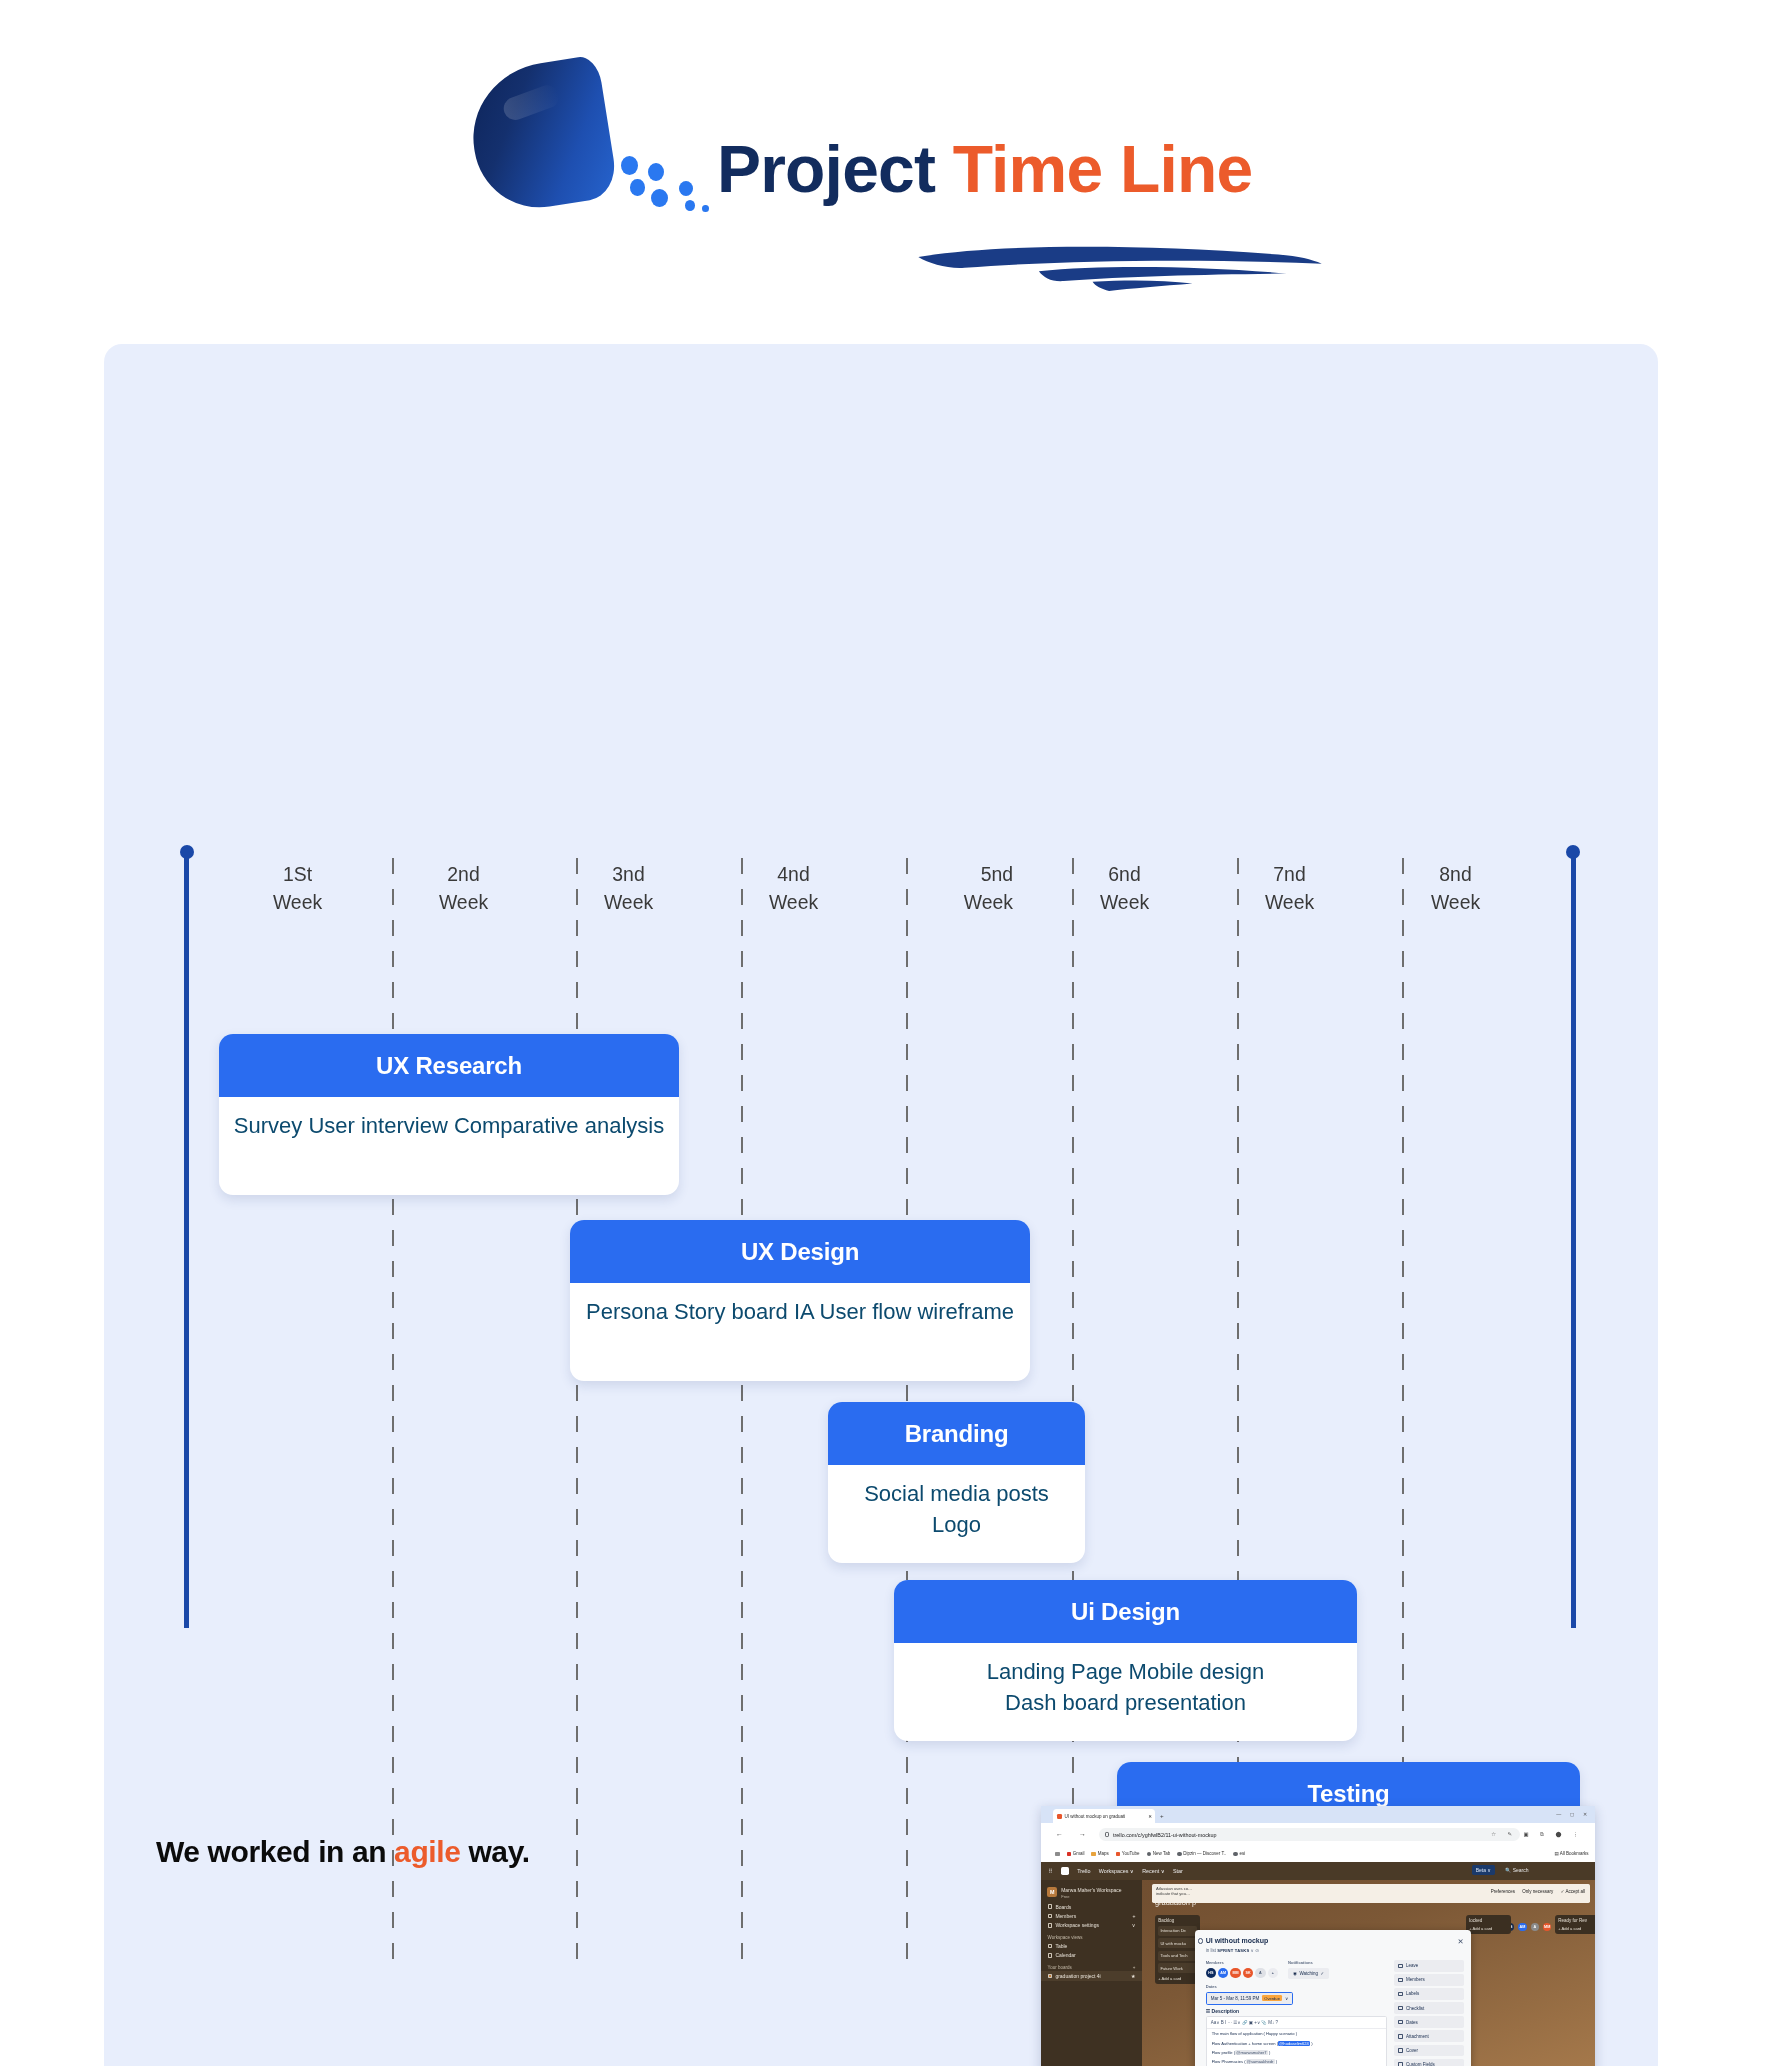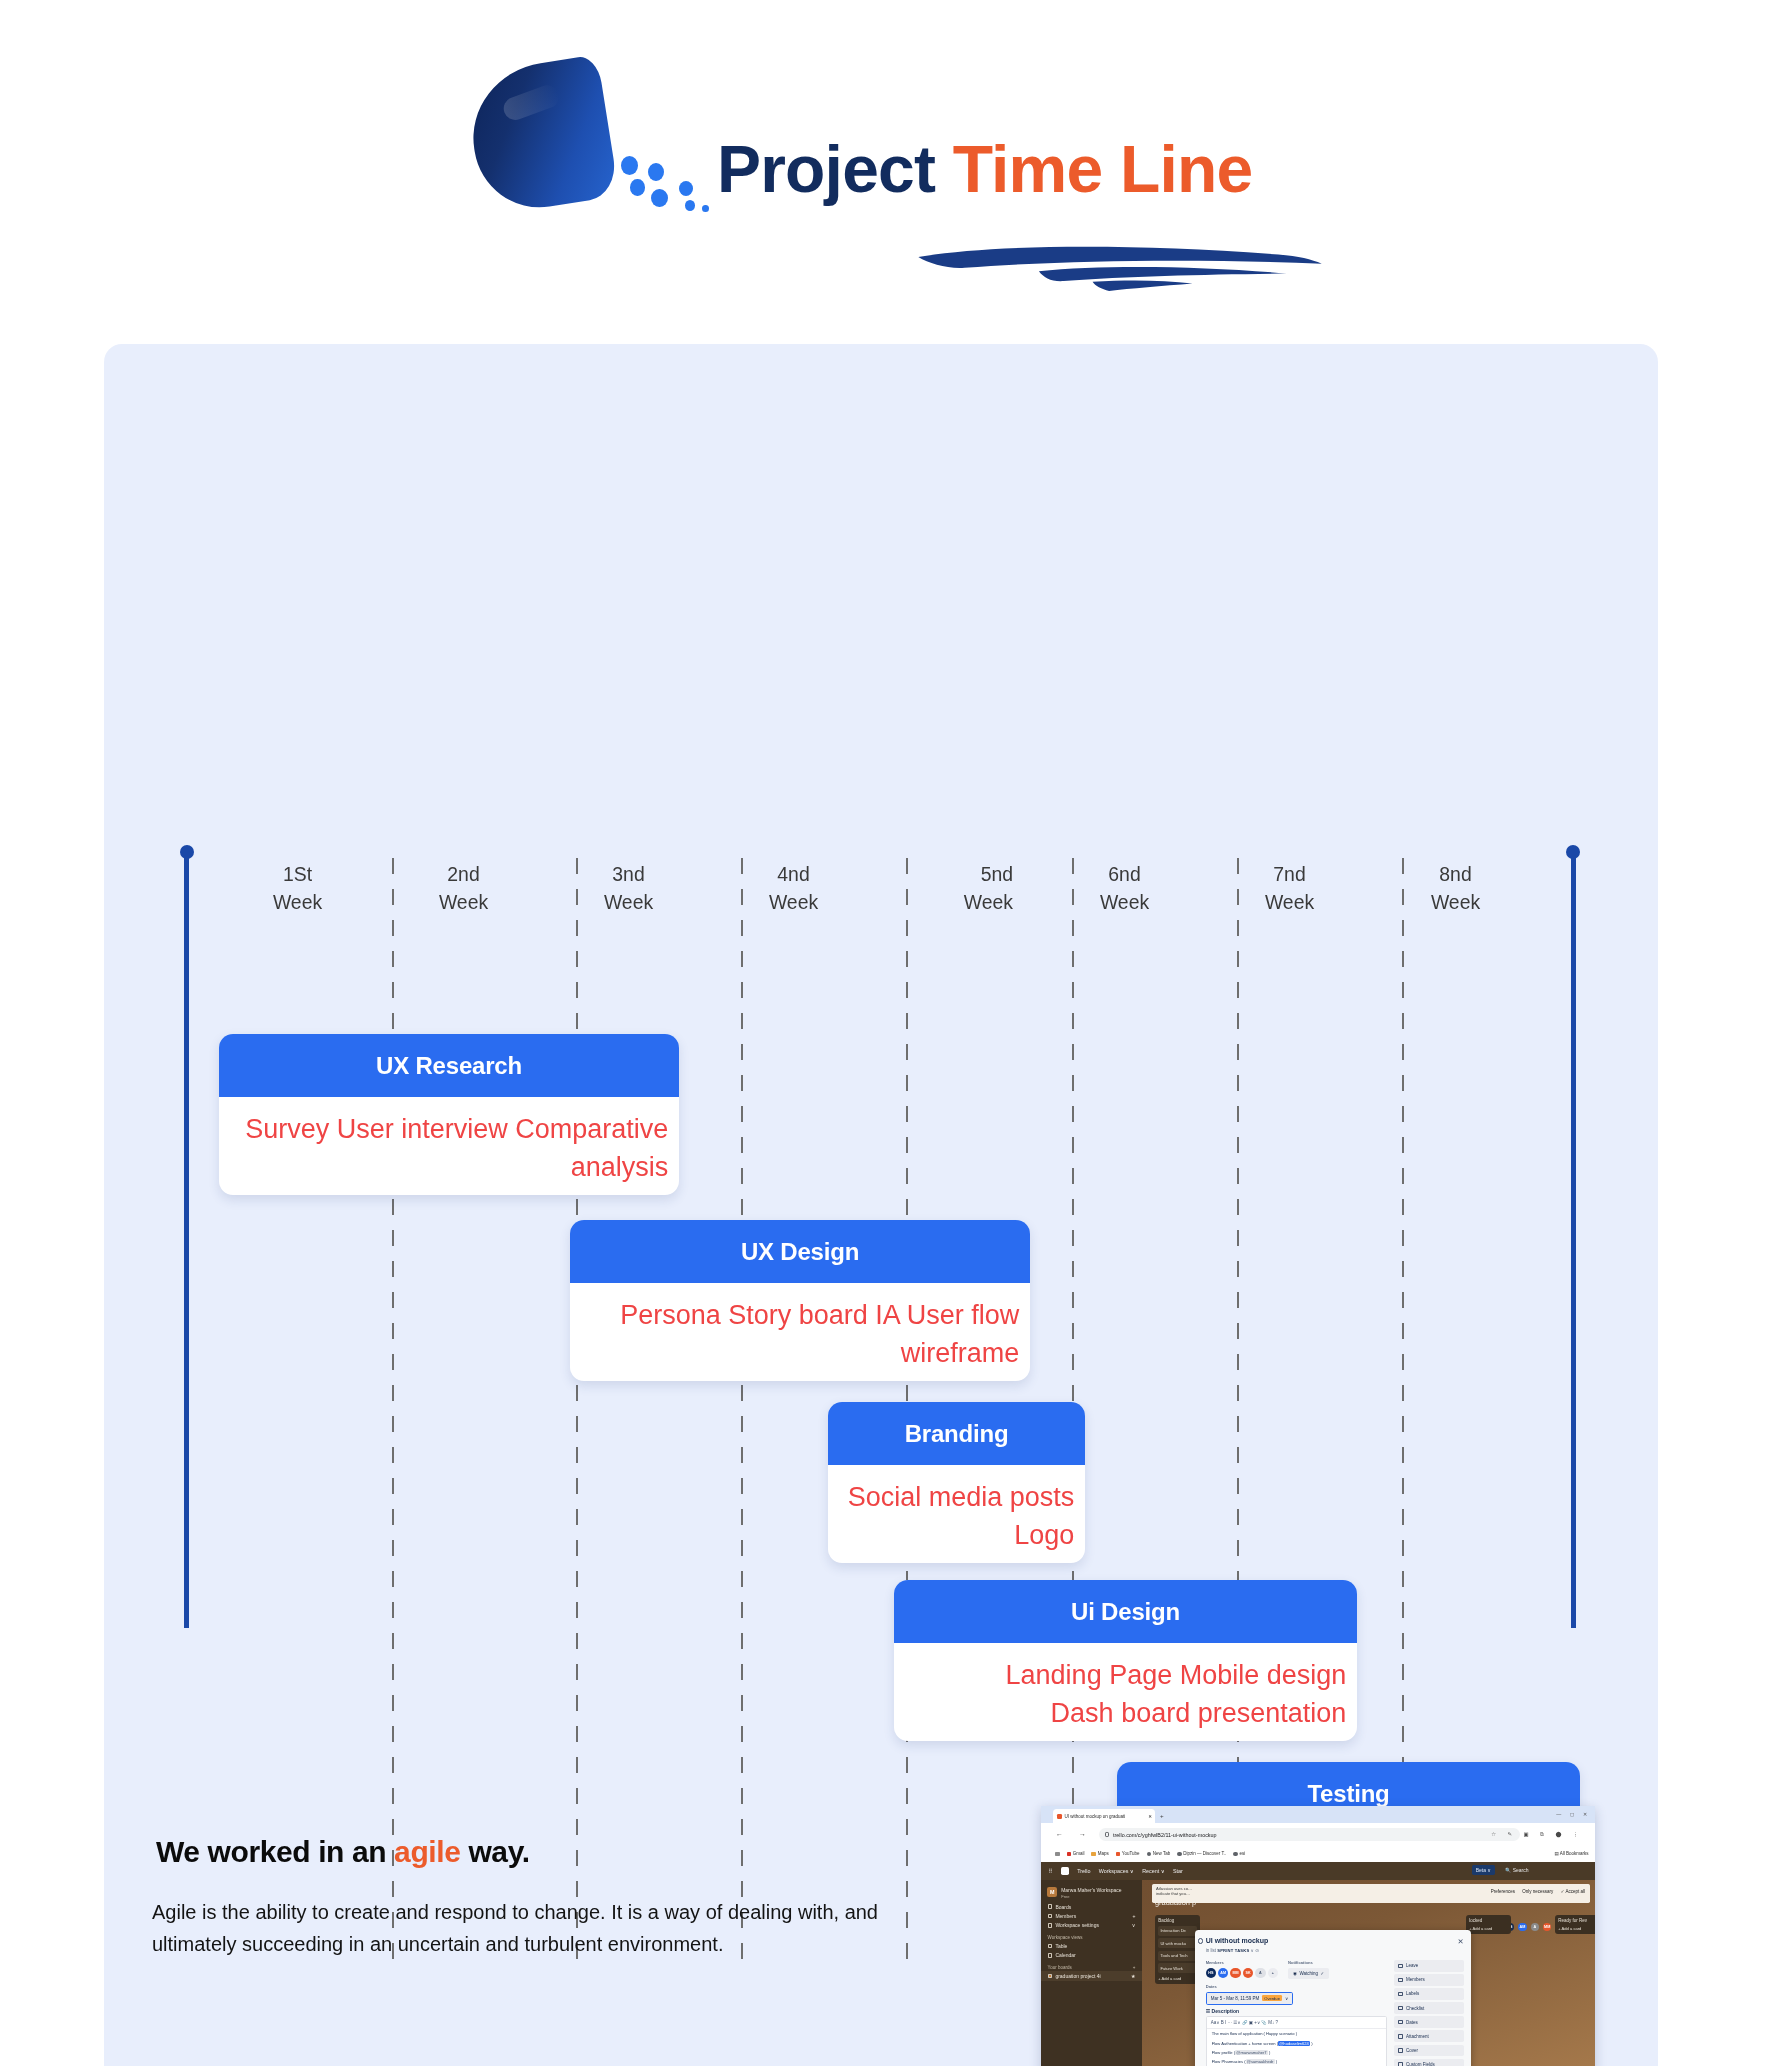--- a/index.html
+++ b/index.html
@@ -49,21 +49,21 @@
 
   
   .week { position:absolute; top:516px; width:107px; text-align:center;
           font-size:19.4px; color:#3A3A3A; line-height:1.46; }
 
   
   .card { position:absolute; border-radius:14px; background:#ffffff;
           box-shadow: 0 4.1px 10.7px rgba(35,60,120,.13); overflow:hidden; }
   .card-head { background:#2A6CF0; color:#ffffff; font-size:24px; font-weight:bold;
                display:flex; align-items:center; justify-content:center; letter-spacing:-0.2px; }
-  .card-body { color:#ef4444; font-size:27px; line-height:1.40; text-align:right;
+  .card-body { color:#0c4a6e; font-size:22px; line-height:1.40; text-align:center;
                padding:14px 10.7px 12.4px 10.7px; }
 
   
   #agile-head { position:absolute; left:152px; top:1835px; width:826px;
                 font-size:30px; font-weight:bold; color:#0B0B0B; letter-spacing:-0.4px; }
   #agile-head .hl { color:#EC5B2B; }
   #agile-body { position:absolute; left:152px; top:1896px; width:802px;
                 font-size:20px; line-height:1.62; color:#141414; }
 
   
@@ -250,21 +250,20 @@
     </div>
 
     <div class="card" style="left:1013px;top:1418px;width:463px;height:136px;">
       <div class="card-head" style="height:63px;">Testing</div>
       <div class="card-body">Prototype   Usability testing</div>
     </div>
 
     <div id="agile-head" style="left:52px;top:1491px;">
       <span>We worked in an </span><span class="hl">agile</span><span> way.</span>
     </div>
-    <div id="agile-body" style="left:48px;top:1552px;">Agile is the ability to create and respond to change. It is a way of dealing with,  and ultimately succeeding in an uncertain and turbulent environment.</div>
   </div>
 
   <div id="thumb">
 
     <div class="tb-tabstrip">
       <div class="tb-tab">
         <span class="tb-favicon"></span>
         <span>UI without mockup on graduati</span>
         <span style="margin-left:auto;">✕</span>
       </div>

